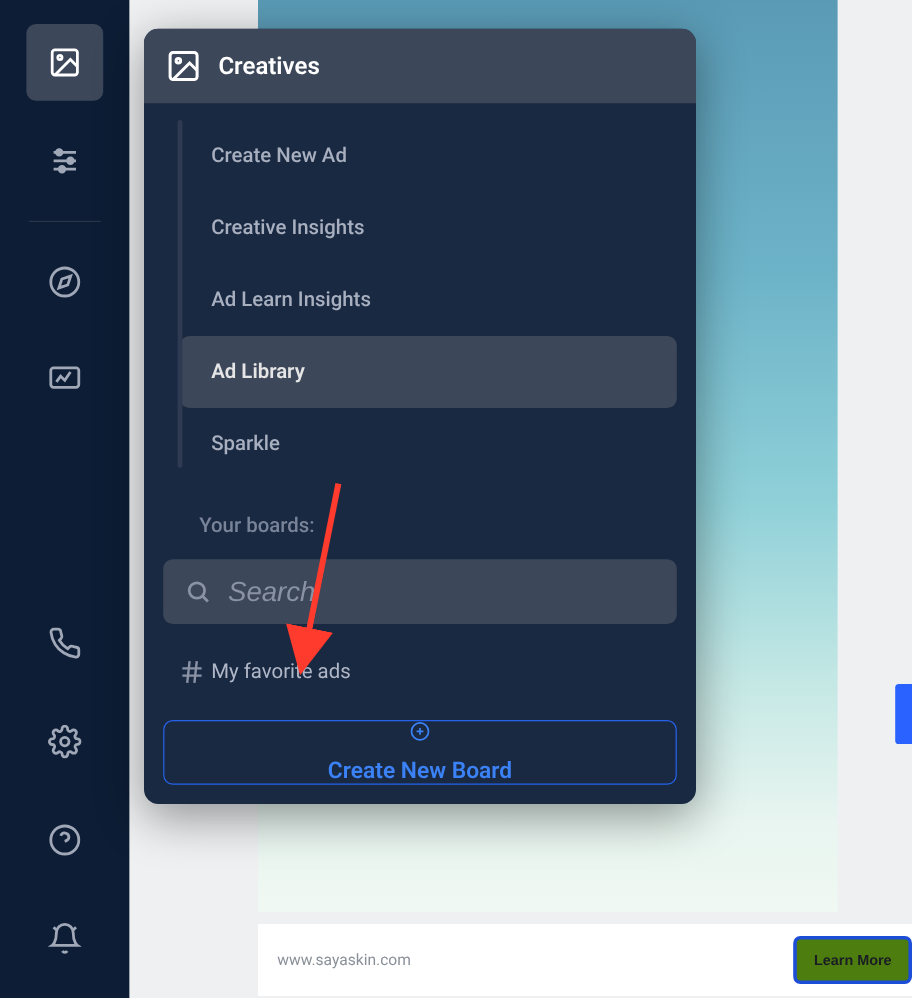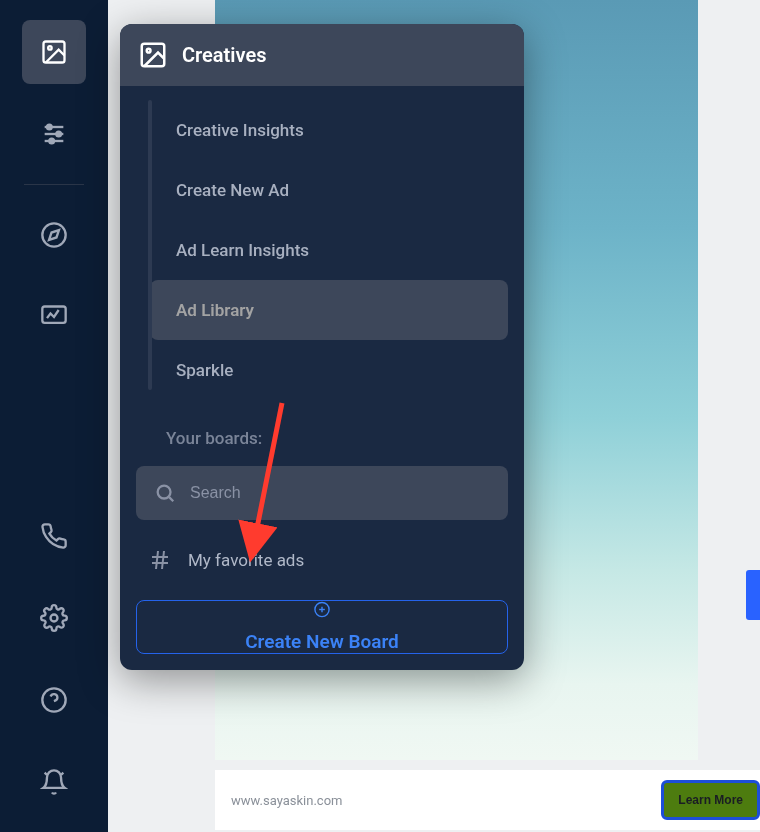--- a/index.html
+++ b/index.html
@@ -108,21 +108,21 @@
       top: 570px;
       width: 14px;
       height: 50px;
       background: #2962ff;
       border-radius: 3px 0 0 3px;
     }
     .popover {
       position: absolute;
       left: 120px;
       top: 24px;
-      width: 404px;
+      width: 460px;
       background: #1a2942;
       border-radius: 12px;
       box-shadow: 0 10px 40px rgba(0,0,0,0.4);
       overflow: hidden;
     }
     .popover-header {
       background: #3d475a;
       height: 62px;
       display: flex;
       align-items: center;
@@ -161,21 +161,21 @@
       padding-left: 26px;
       color: #a8b0c0;
       font-size: 17px;
       font-weight: 500;
       cursor: pointer;
       border-radius: 8px;
       margin-right: 16px;
     }
     .menu-item.selected {
       background: #3d475a;
-      color: #a3a3a3;
+      color: #e5e5e5;
       font-weight: 600;
     }
     .boards-section {
       padding: 28px 16px 16px 16px;
     }
     .boards-label {
       color: #7a8498;
       font-size: 17px;
       font-weight: 500;
       padding-left: 30px;
@@ -189,30 +189,31 @@
       align-items: center;
       padding: 0 18px;
       gap: 14px;
       margin-bottom: 28px;
     }
     .search-input {
       background: transparent;
       border: none;
       outline: none;
       color: #a3a3a3;
-      font-size: 16px;
+      font-size: 23px;
       flex: 1;
+      font-style: italic;
     }
     .search-input::placeholder {
       color: #8a92a5;
     }
     .board-item {
       display: flex;
       align-items: center;
-      gap: 16px;
+      gap: 4px;
       padding-left: 12px;
       margin-bottom: 28px;
       cursor: pointer;
     }
     .board-name {
       color: #b0b8c8;
       font-size: 17px;
     }
     .create-board-btn {
       border: 1px solid #2563eb;
@@ -314,22 +315,22 @@
     <svg class="popover-header-icon" viewBox="0 0 24 24" fill="none" stroke="#fff" stroke-width="2">
       <rect x="3" y="3" width="18" height="18" rx="2"></rect>
       <circle cx="8.5" cy="8.5" r="1.5"></circle>
       <path d="M21 15l-5-5L5 21"></path>
     </svg>
     <div class="popover-title">Creatives</div>
   </div>
   <div class="menu-section">
     <div class="menu-rail"></div>
     <div class="menu-list">
+      <div class="menu-item">Create New Ad</div>
       <div class="menu-item">Creative Insights</div>
-      <div class="menu-item">Create New Ad</div>
       <div class="menu-item">Ad Learn Insights</div>
       <div class="menu-item selected">Ad Library</div>
       <div class="menu-item">Sparkle</div>
     </div>
   </div>
   <div class="boards-section">
     <div class="boards-label">Your boards:</div>
     <div class="search-wrap">
       <svg width="22" height="22" viewBox="0 0 24 24" fill="none" stroke="#8a92a5" stroke-width="2.5">
         <circle cx="11" cy="11" r="7"></circle>

